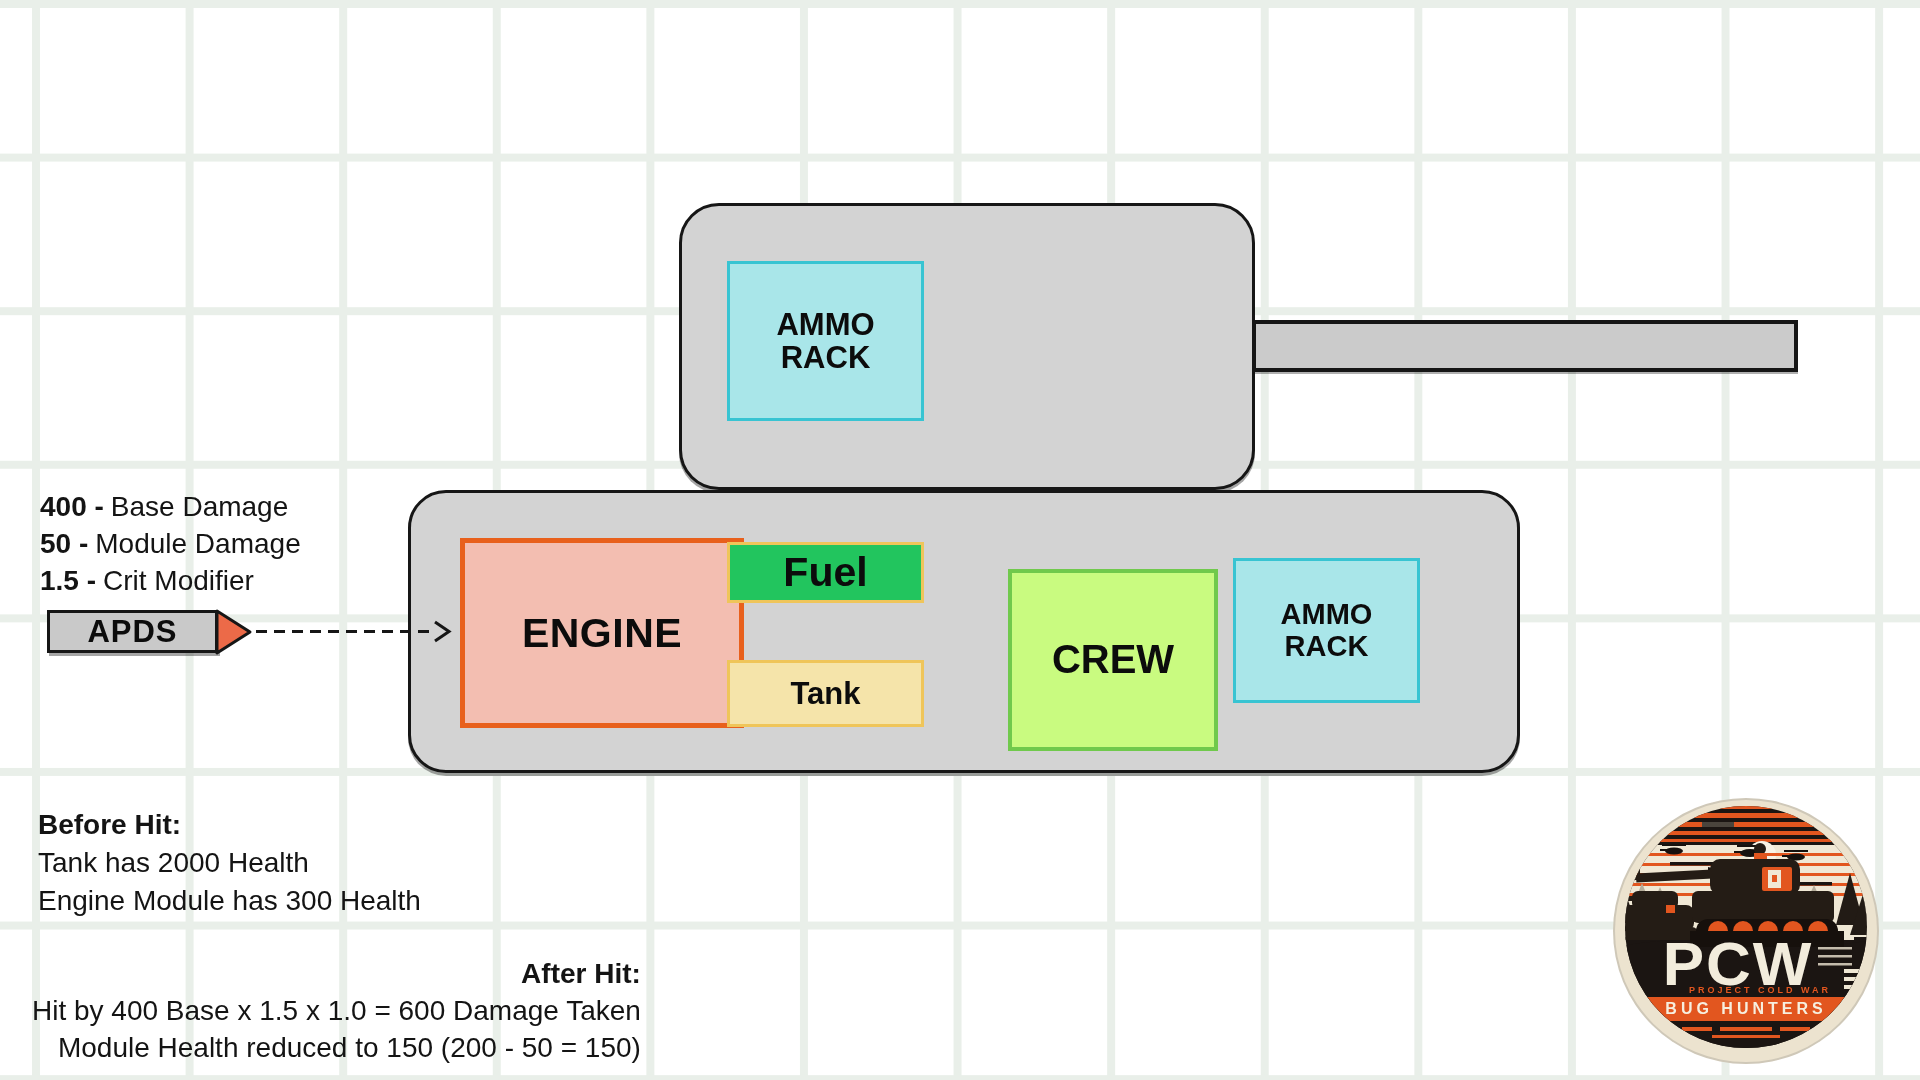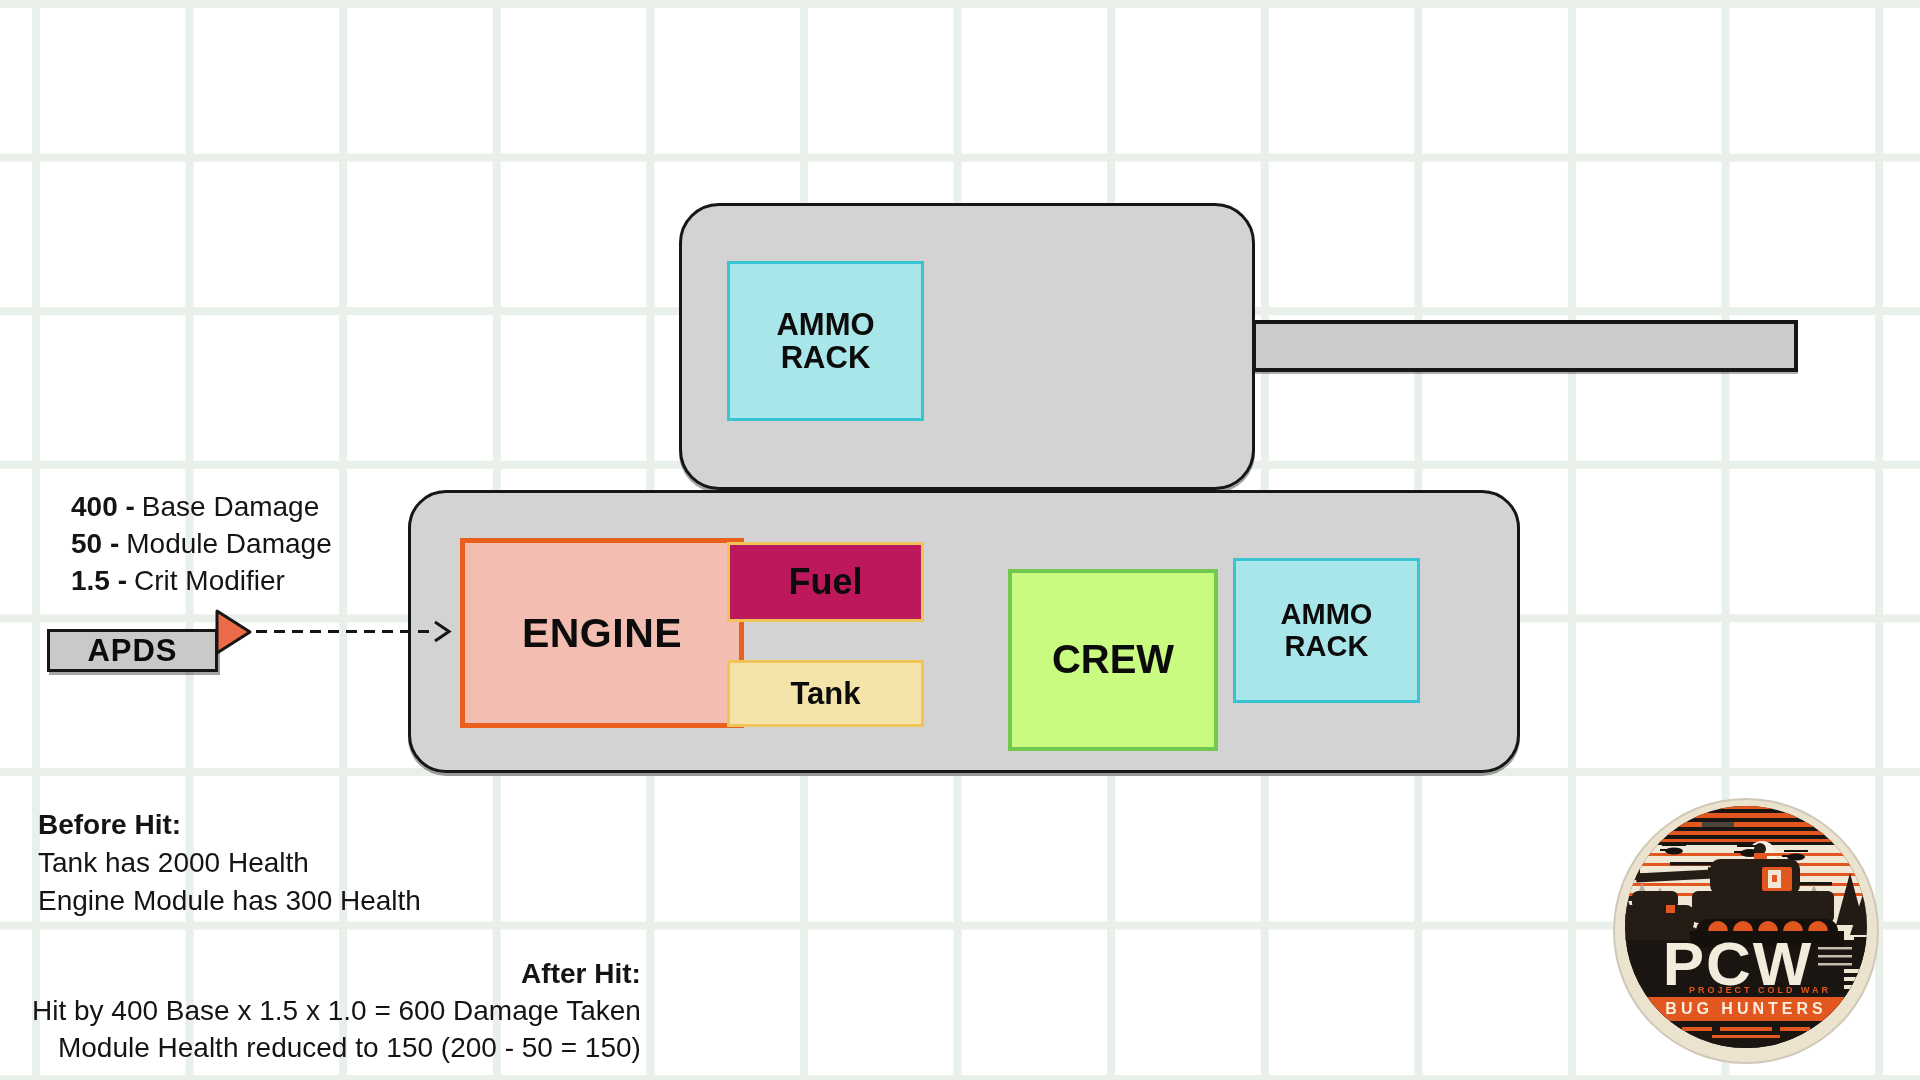--- a/index.html
+++ b/index.html
@@ -33,41 +33,40 @@
     background: #d3d3d3; border: 3px solid #161616; border-radius: 38px;
     box-shadow: 0 3px 0 rgba(30,30,30,.4);
   }
   .module {
     position: absolute; display: flex; align-items: center; justify-content: center;
     text-align: center; font-weight: bold; color: #0c0c0c; line-height: 1.08;
   }
   .tammo { left: 45px;  top: 55px;  width: 197px; height: 160px; background: #a9e6e9; border: 3px solid #38c4d2; font-size: 31px; }
   .hammo { left: 822px; top: 65px;  width: 187px; height: 145px; background: #a9e6e9; border: 3px solid #38c4d2; font-size: 29px; }
   .engine{ left: 49px;  top: 45px;  width: 284px; height: 190px; background: #f3beb1; border: 5px solid #e8601c; font-size: 41px; letter-spacing: .5px; }
-  .fuel  { left: 316px; top: 49px;  width: 197px; height: 80px;  background: #be185d; border: 3px solid #efc55a; font-size: 36px; }
+  .fuel  { left: 316px; top: 49px;  width: 197px; height: 61px;  background: #22c55e; border: 3px solid #efc55a; font-size: 41px; }
   .tankm { left: 316px; top: 167px; width: 197px; height: 67px;  background: #f5e4aa; border: 3px solid #efc55a; font-size: 31px; }
   .crew  { left: 597px; top: 48px;  width: 210px; height: 182px; background: #c9fb80; border: 4px solid #70c94c; font-size: 40px; margin-top: 28px; }
 
   
   .apds {
     left: 47px; top: 610px; width: 171px; height: 43px;
     background: #c9c9c9; border: 3px solid #161616;
     display: flex; align-items: center; justify-content: center;
     font-weight: bold; font-size: 31px; letter-spacing: 1px; color: #0c0c0c;
     box-shadow: 2px 3px 0 rgba(30,30,30,.4);
-    margin-top: 19px;
   }
   .tip-svg   { left: 215px; top: 607px; }
   .arrow-svg { left: 252px; top: 618px; }
 
   
   .note { position: absolute; font-size: 28px; line-height: 37px; color: #141414; }
   .note .b { font-weight: bold; }
   .stat-rest { margin-left: 7px; }
-  .stats  { left: 40px; top: 488px; padding-left: 31px; }
+  .stats  { left: 40px; top: 488px; }
   .before { left: 38px; top: 806px; line-height: 38px; }
   .after  { left: 32px; top: 955px; text-align: right; }
 
   .logo-wrap { left: 1612px; top: 797px; width: 268px; height: 268px; }
 </style>
 </head>
 <body>
 
 <div class="page">
 

